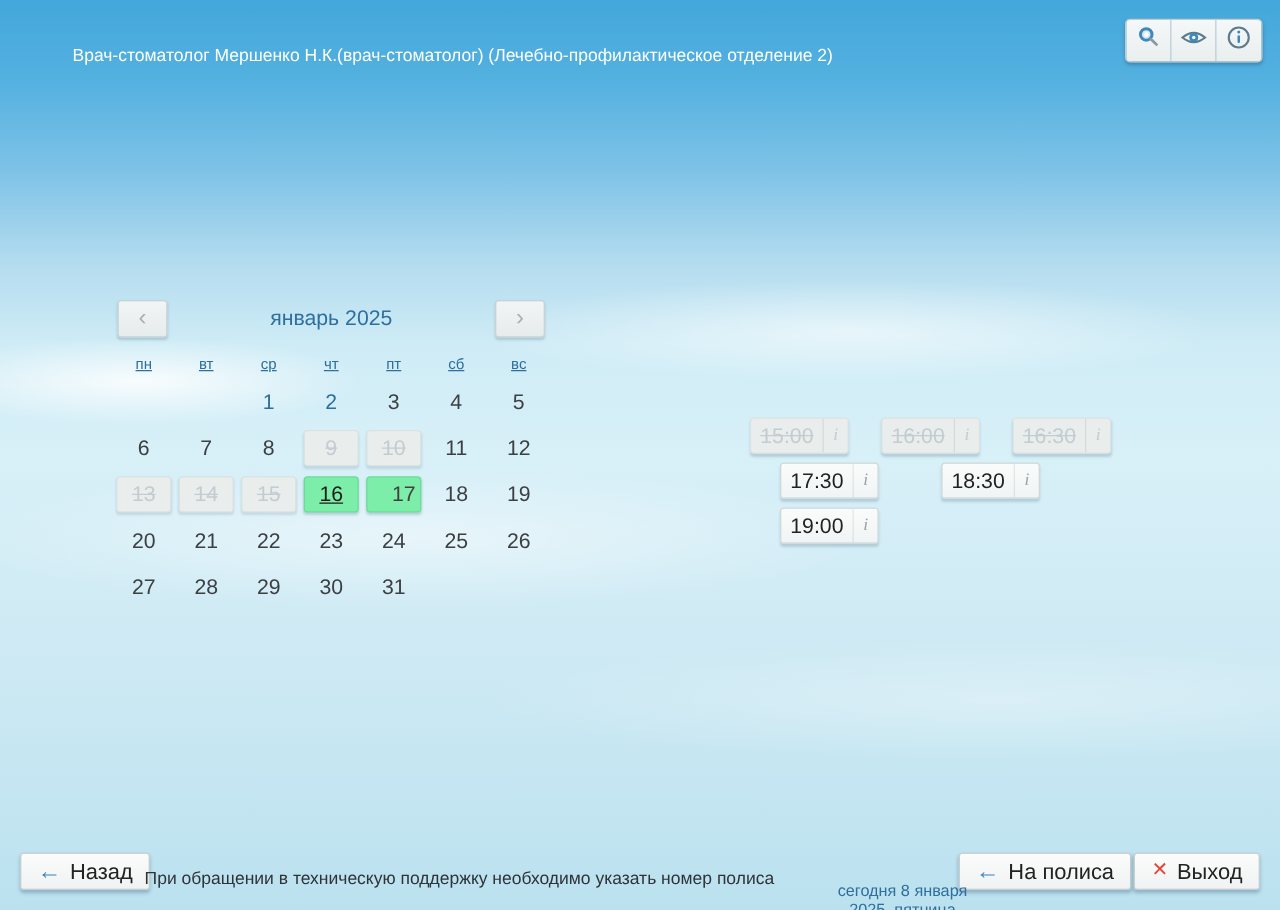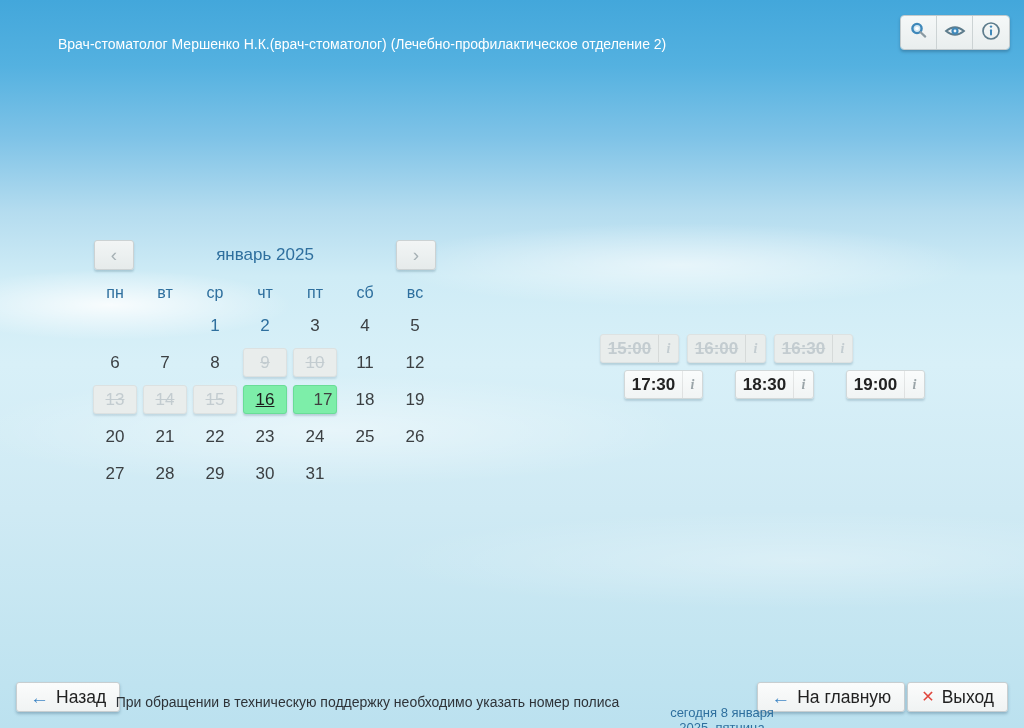--- a/index.html
+++ b/index.html
@@ -26,36 +26,36 @@
   .tool-btn:last-child { border-right:none; }
   
   .calendar { position:absolute; left:90px; top:240px; width:350px; }
   .cal-nav { position:relative; height:32px; }
   .nav-btn { position:absolute; top:0; width:40px; height:30px; background:linear-gradient(#f2f5f5,#e6ebeb);
     border:1px solid #ccd2d3; border-radius:3px; box-shadow:0 2px 2px rgba(40,80,105,.22);
     color:#a7b1b5; font-size:19px; display:flex; align-items:center; justify-content:center; cursor:pointer; }
   .nav-prev { left:4px; } .nav-next { right:4px; }
   .cal-month { text-align:center; line-height:30px; color:var(--accent-blue,#2e6f9e); font-size:17px; }
   .weekdays { display:grid; grid-template-columns:repeat(7,50px); margin-top:12px; }
-  .wd { text-align:center; color:var(--accent-blue,#2e6f9e); font-size:16px; }
+  .wd { text-align:center; color:var(--accent-blue,#2e6f9e); font-size:12px;text-decoration:underline; }
   .daygrid { display:grid; grid-template-columns:repeat(7,50px); grid-auto-rows:37px; margin-top:5px; }
   .cal-cell { display:flex; align-items:center; justify-content:center; font-size:17px; }
   .day-plain { color:var(--day-text,#3c4043); }
   .day-past  { color:var(--accent-blue,#2e6f9e); }
   .day-box { width:44px; height:29px; display:flex; align-items:center; justify-content:center;
     border-radius:3px; }
   .day-unavailable { background:var(--disabled-gray,#e9edec); border:1px solid #dce1e1;
     color:#c3ccd0; text-decoration:line-through; box-shadow:0 2px 2px rgba(40,80,105,.15); }
   .day-selected { background:var(--selected-green,#7deea9); border:1px solid #69dd97; color:#1c1c1c;
     text-decoration:underline; box-shadow:0 2px 2px rgba(40,80,105,.22); cursor:pointer; }
   .day-available { background:var(--selected-green,#7deea9); border:1px solid #69dd97; color:#404040;
     box-shadow:0 2px 2px rgba(40,80,105,.22); cursor:pointer;padding-left:16px; }
   
   .slots { position:absolute; left:600px; top:334px; width:344px; display:flex; flex-wrap:wrap;
-    gap:7px 8px;font-weight:bold; }
+    gap:7px 26px; }
   .slot { width:79px; height:29px; display:flex; border-radius:3px; overflow:hidden;
     box-shadow:0 2px 2px rgba(40,80,105,.2); }
   .slot-time { flex:1; display:flex; align-items:center; justify-content:center; font-size:17px; }
   .slot-info { width:20px; display:flex; align-items:center; justify-content:center;
     border-left:1px solid rgba(0,0,0,.08); font-family:"Liberation Serif",serif;
     font-style:italic; font-size:14px; }
   .slot-free { background:linear-gradient(#fafcfc,#f1f4f4); border:1px solid #d2d8d9; cursor:pointer;margin-left:24px; }
   .slot-free .slot-time { color:#222; }
   .slot-free .slot-info { color:#9aa4a8; }
   .slot-booked { background:var(--disabled-gray,#e9edec); border:1px solid #dde2e2; }
@@ -262,21 +262,21 @@
     <span>Назад</span>
   </div>
 
   <div class="support">
     <div>При обращении в техническую поддержку необходимо указать номер полиса</div>
   </div>
 
   <div class="f-group">
     <div class="f-btn">
       <span class="arr-blue">←</span>
-      <span>На главную</span>
+      <span>На полиса</span>
     </div>
     <div class="f-btn">
       <span class="x-red">✕</span>
       <span>Выход</span>
     </div>
   </div>
 
   <div class="today">
     <div>сегодня 8 января</div>
     <div>2025, пятница 15:21</div>

